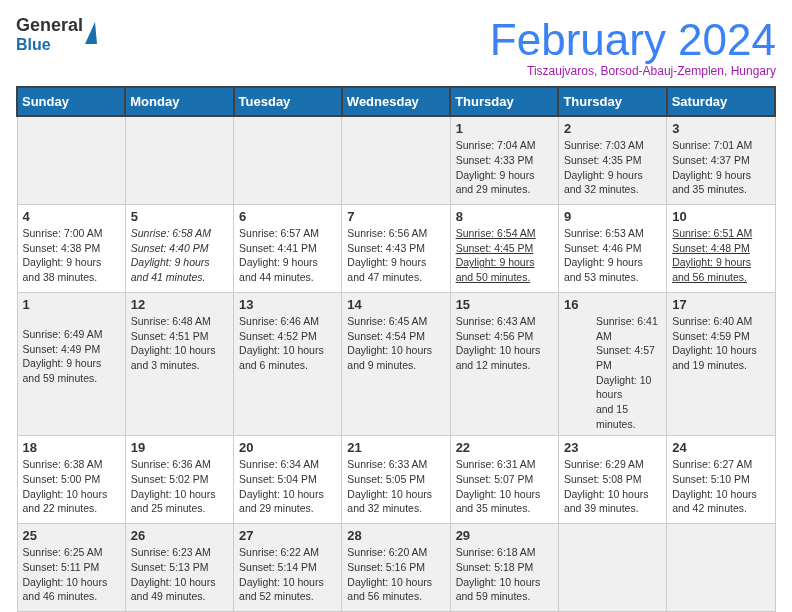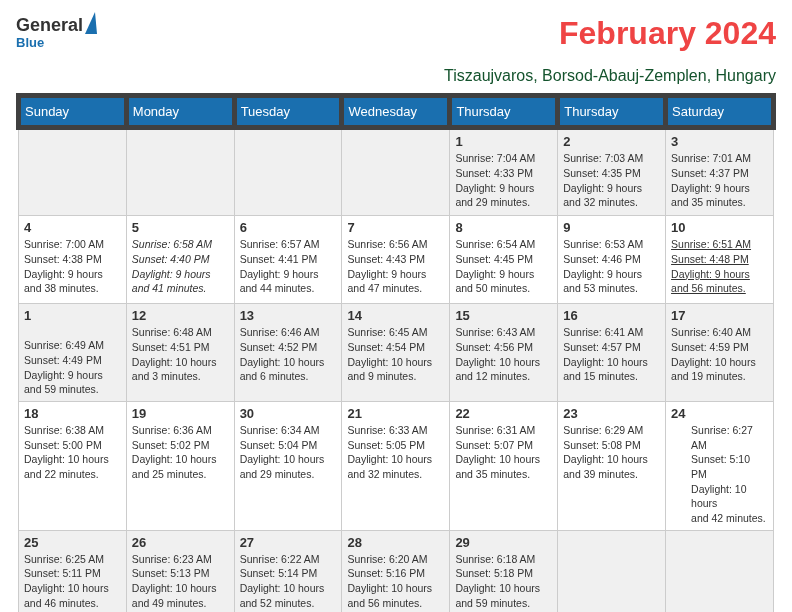--- a/index.html
+++ b/index.html
@@ -16,53 +16,52 @@
       align-items: flex-start;
       margin-bottom: 8px;
     }
     .logo-general {
       font-size: 18px;
       font-weight: bold;
       color: #333;
       line-height: 1.1;
     }
     .logo-blue {
-      font-size: 13px;
+      font-size: 16px;
       font-weight: bold;
       color: #1a6faf;
       line-height: 1.1;
     }
     .title-section {
       text-align: right;
     }
     .month-title {
-      font-size: 32px;
-      font-weight: 700;
-      color: #ef4444;
+      font-size: 44px;
+      font-weight: 400;
+      color: #3b82f6;
       line-height: 1.1;
     }
     .location-title {
-      font-size: 16px;
-      color: #14532d;
+      font-size: 12px;
+      color: #a21caf;
       font-weight: normal;
-      margin-top: 16px;
     }
     .calendar {
       width: 100%;
       border-collapse: collapse;
       font-size: 11px;
     }
     .calendar thead th {
       background-color: #1a6faf;
       color: #fff;
       padding: 6px 4px;
       text-align: left;
       font-size: 13px;
-      font-weight: normal;
-      border: 5px solid #404040;
+      font-weight: bold;
+      border: 2px solid #404040;
     }
     .calendar tbody td {
       border: 1px solid #ccc;
       vertical-align: top;
       padding: 4px 5px;
       height: 88px;
       width: 108px;
     }
     .day-number {
       font-size: 13px;
@@ -79,21 +78,21 @@
       background: #f9f9f9;
     }
     .row-shaded td {
       background-color: #f0f0f0;
     }
     .row-white td {
       background-color: #ffffff;
     }
     .logo-wrapper {
       display: flex;
-      align-items: flex-start;
+      align-items: center;
     }
     .logo-text-wrapper {
       display: flex;
       flex-direction: column;
       line-height: 1;
     }
     .logo-triangle {
       width: 0;
       height: 0;
       border-left: 10px solid transparent;
@@ -184,21 +183,21 @@
         </td>
         <td>
           <div class="day-number">7</div>
           <div class="day-info" style="white-space: pre-line;">Sunrise: 6:56 AM
 Sunset: 4:43 PM
 Daylight: 9 hours
 and 47 minutes.</div>
         </td>
         <td>
           <div class="day-number">8</div>
-          <div class="day-info" style="white-space: pre-line;">Sunrise: 6:54 AM
+          <div class="day-info" style="white-space: pre-line; text-decoration: underline;">Sunrise: 6:54 AM
 Sunset: 4:45 PM
 Daylight: 9 hours
 and 50 minutes.</div>
         </td>
         <td>
           <div class="day-number">9</div>
           <div class="day-info" style="white-space: pre-line;">Sunrise: 6:53 AM
 Sunset: 4:46 PM
 Daylight: 9 hours
 and 53 minutes.</div>
@@ -242,21 +241,21 @@
         </td>
         <td>
           <div class="day-number">15</div>
           <div class="day-info" style="white-space: pre-line;">Sunrise: 6:43 AM
 Sunset: 4:56 PM
 Daylight: 10 hours
 and 12 minutes.</div>
         </td>
         <td>
           <div class="day-number">16</div>
-          <div class="day-info" style="white-space: pre-line;">Sunrise: 6:41 AM
+          <div class="day-info" style="white-space: pre-line; margin-left: 32px;">Sunrise: 6:41 AM
 Sunset: 4:57 PM
 Daylight: 10 hours
 and 15 minutes.</div>
         </td>
         <td>
           <div class="day-number">17</div>
           <div class="day-info" style="white-space: pre-line;">Sunrise: 6:40 AM
 Sunset: 4:59 PM
 Daylight: 10 hours
 and 19 minutes.</div>
@@ -271,21 +270,21 @@
 and 22 minutes.</div>
         </td>
         <td>
           <div class="day-number">19</div>
           <div class="day-info" style="white-space: pre-line;">Sunrise: 6:36 AM
 Sunset: 5:02 PM
 Daylight: 10 hours
 and 25 minutes.</div>
         </td>
         <td>
-          <div class="day-number">30</div>
+          <div class="day-number">20</div>
           <div class="day-info" style="white-space: pre-line;">Sunrise: 6:34 AM
 Sunset: 5:04 PM
 Daylight: 10 hours
 and 29 minutes.</div>
         </td>
         <td>
           <div class="day-number">21</div>
           <div class="day-info" style="white-space: pre-line;">Sunrise: 6:33 AM
 Sunset: 5:05 PM
 Daylight: 10 hours
@@ -300,21 +299,21 @@
         </td>
         <td>
           <div class="day-number">23</div>
           <div class="day-info" style="white-space: pre-line;">Sunrise: 6:29 AM
 Sunset: 5:08 PM
 Daylight: 10 hours
 and 39 minutes.</div>
         </td>
         <td>
           <div class="day-number">24</div>
-          <div class="day-info" style="white-space: pre-line; margin-left: 20px;">Sunrise: 6:27 AM
+          <div class="day-info" style="white-space: pre-line;">Sunrise: 6:27 AM
 Sunset: 5:10 PM
 Daylight: 10 hours
 and 42 minutes.</div>
         </td>
       </tr>
       <tr class="row-shaded">
         <td>
           <div class="day-number">25</div>
           <div class="day-info" style="white-space: pre-line;">Sunrise: 6:25 AM
 Sunset: 5:11 PM

